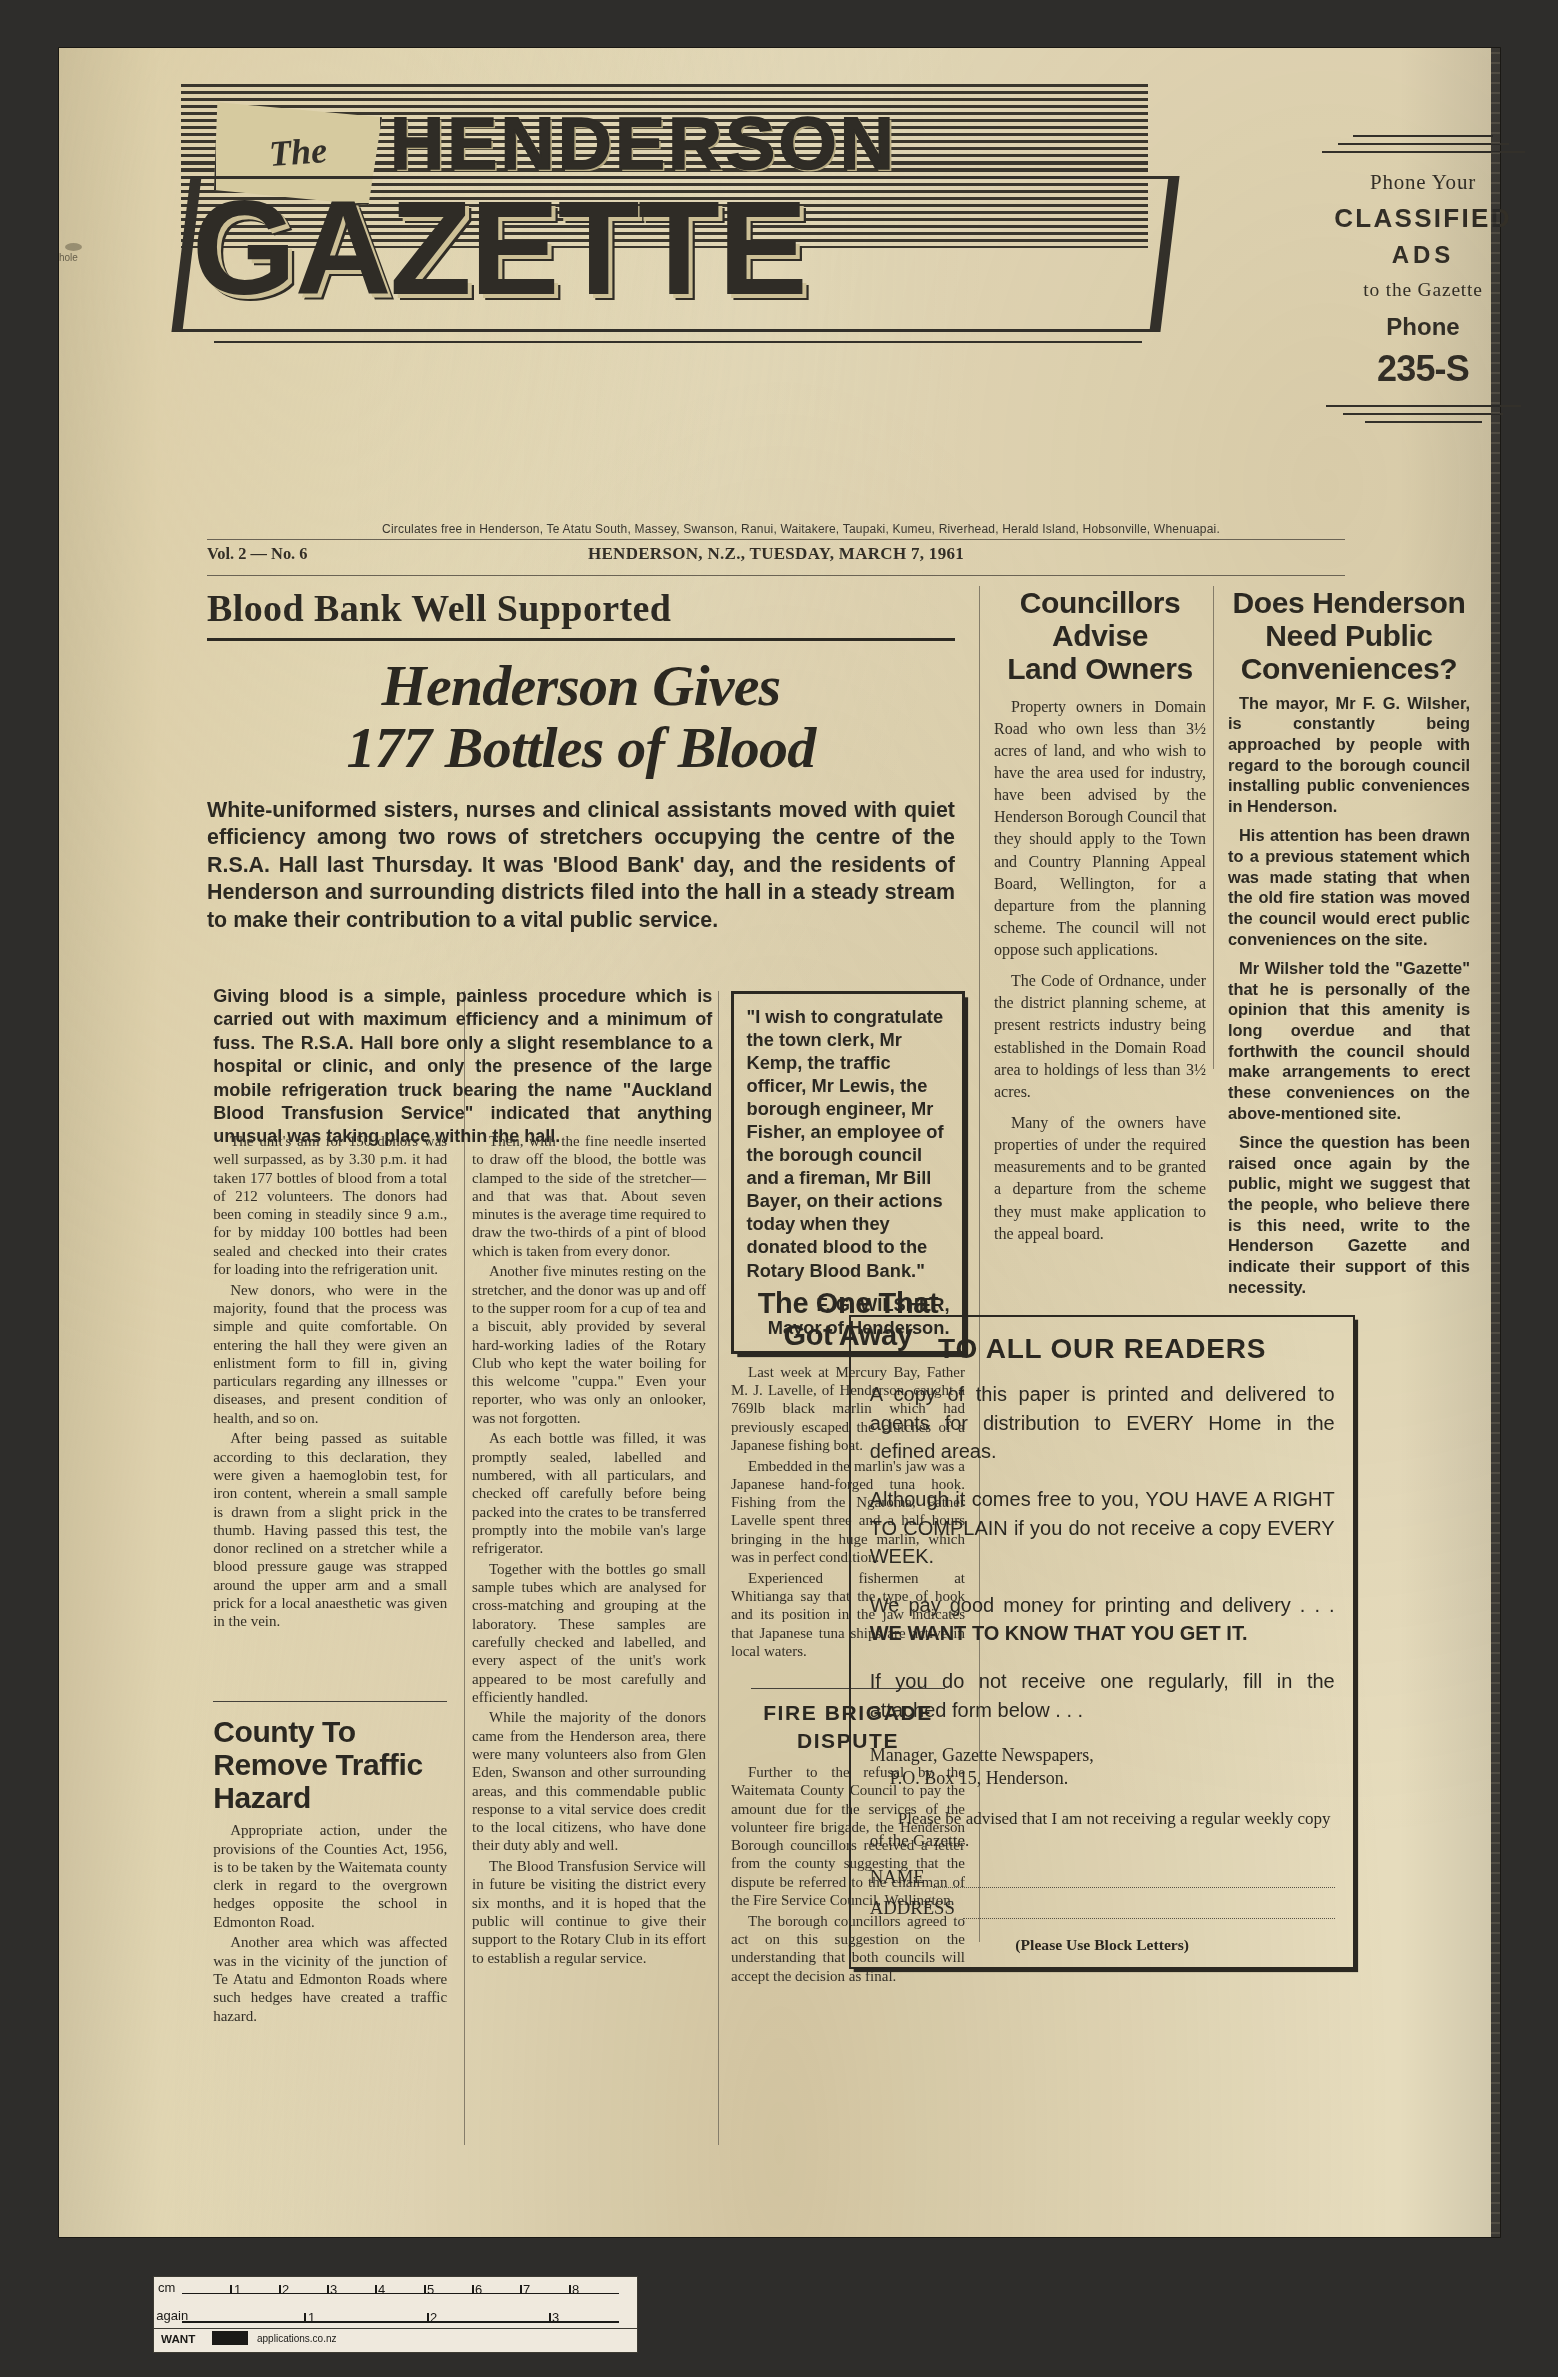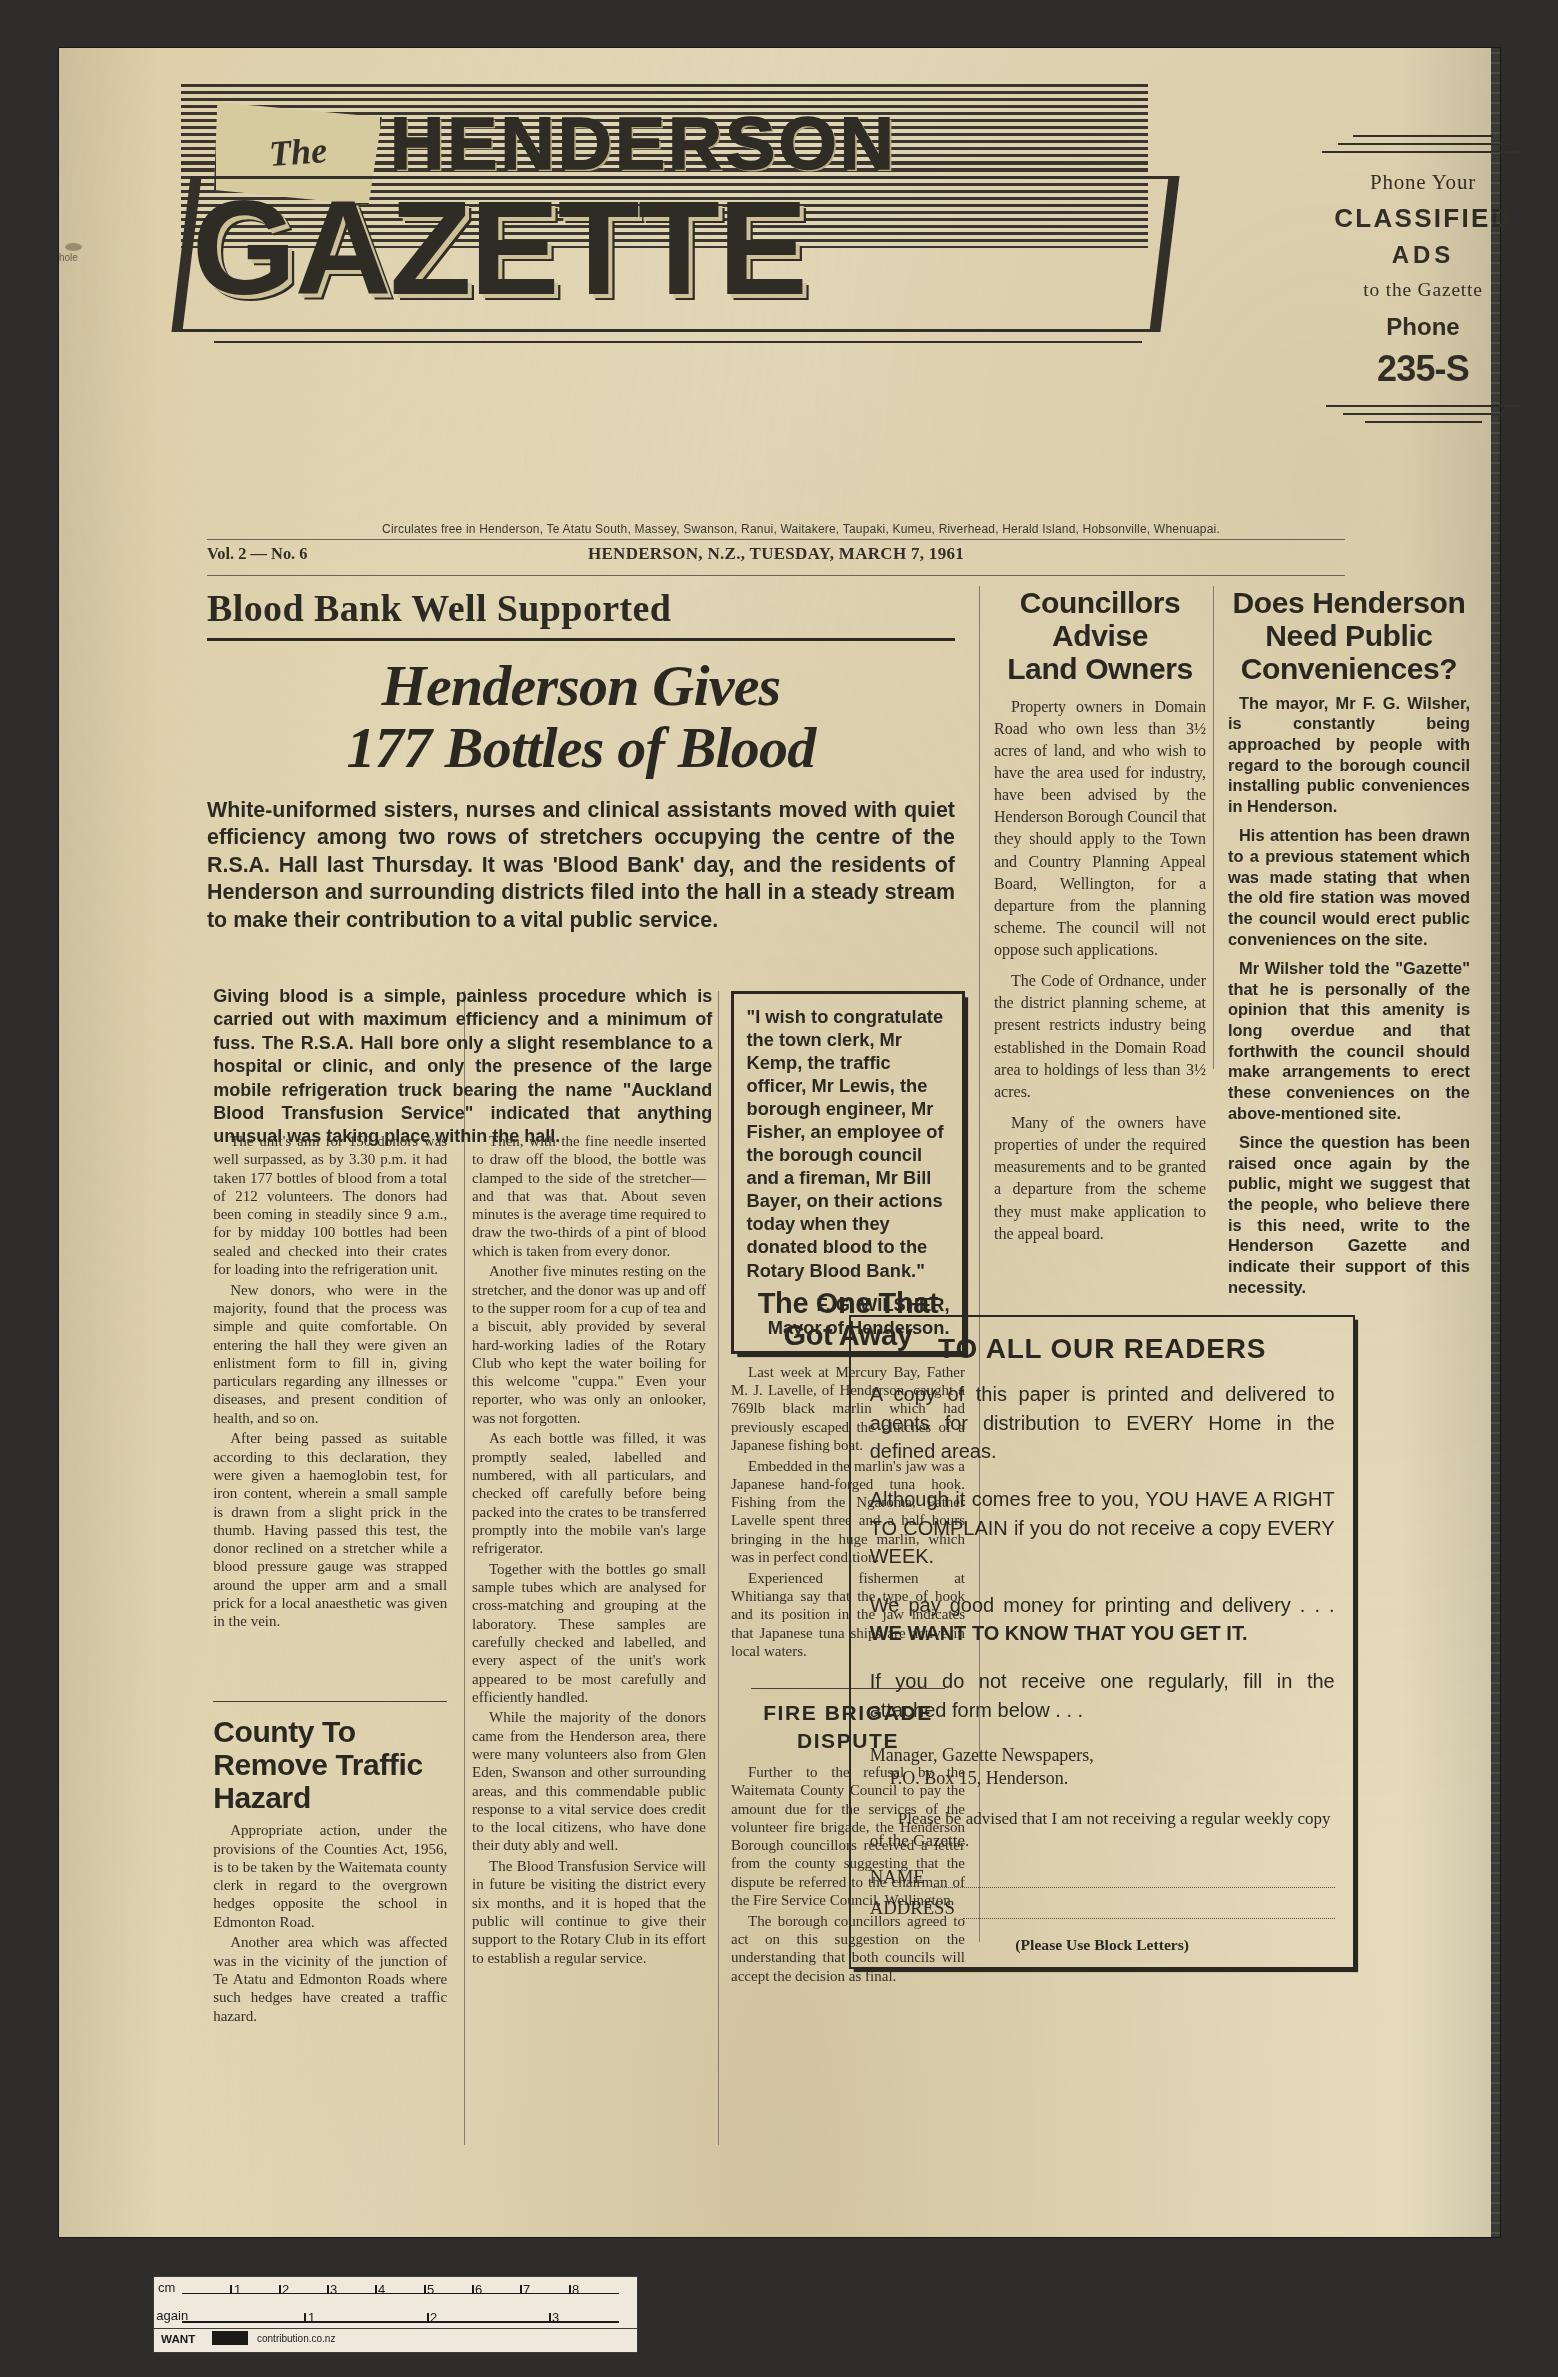--- a/index.html
+++ b/index.html
@@ -338,15 +338,15 @@
       <div class="bar" style="left: 150px; top: 36px; width: 1.6px; height: 9.4px;"></div>
       <div class="lbl" style="left: 154px; top: 33px;">1</div>
       <div class="bar" style="left: 273px; top: 36px; width: 1.6px; height: 9.4px;"></div>
       <div class="lbl" style="left: 276px; top: 33px;">2</div>
       <div class="bar" style="left: 395px; top: 36px; width: 1.6px; height: 9.4px;"></div>
       <div class="lbl" style="left: 398px; top: 33px;">3</div>
     </div>
 </div>
 <div class="strip"></div>
 <div style="position:absolute;left:161px;top:2332px;font-family:'Liberation Sans',sans-serif;font-size:11.7px;font-weight:700;color:#1b1a17;">WANT</div>
-<div style="position:absolute;left:257px;top:2333px;font-family:'Liberation Sans',sans-serif;font-size:10px;color:#1b1a17;">contribution.co.nz</div>
+<div style="position:absolute;left:257px;top:2333px;font-family:'Liberation Sans',sans-serif;font-size:10px;color:#1b1a17;">applications.co.nz</div>
 <div style="position:absolute;left:212px;top:2331px;width:36px;height:14px;background:#1b1a17;"></div>
 
 
 </body></html>

